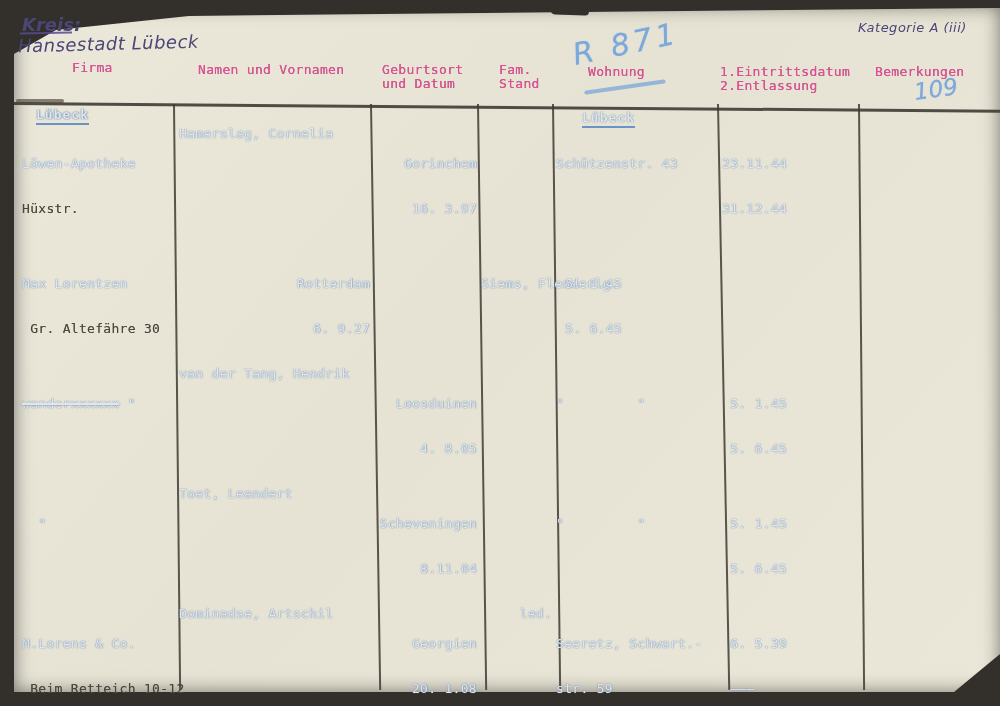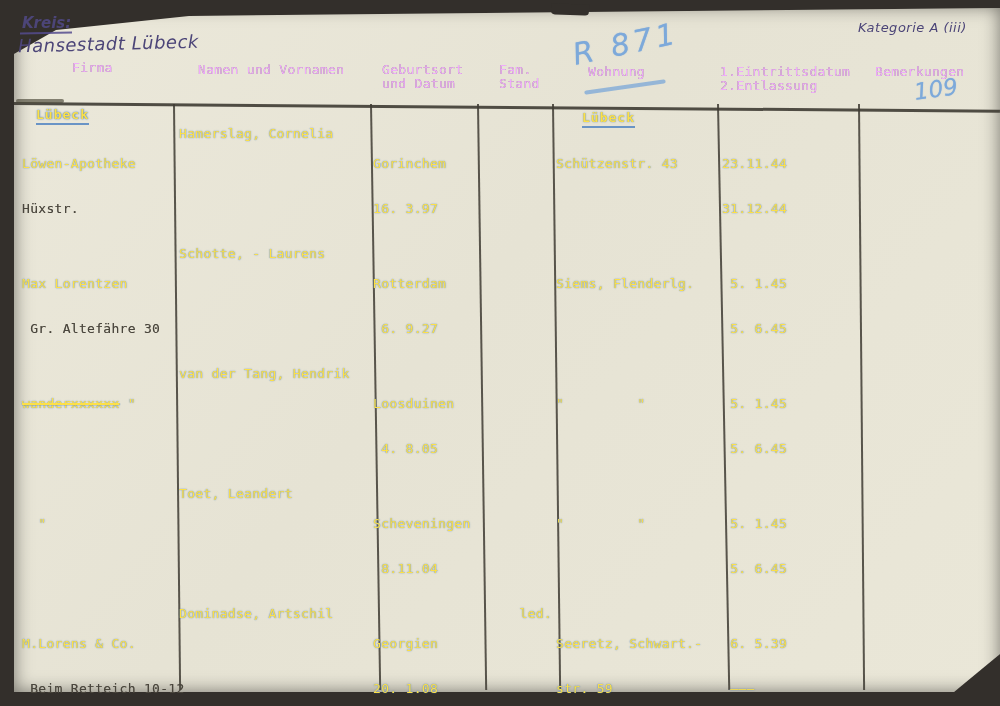--- a/index.html
+++ b/index.html
@@ -7,26 +7,26 @@
         font-family:"DejaVu Sans Mono",monospace;}
   
   .paper{position:absolute;left:14px;top:6px;width:986px;height:686px;
          background:linear-gradient(130deg,#ebe8da 0%,#e6e3d4 45%,#eae7d8 100%);
          clip-path:polygon(0 48px,42px 24px,175px 10px,100% 2px,100% 648px,940px 686px,0 686px);
          box-shadow:0 0 18px rgba(0,0,0,.5) inset;}
   .notch{position:absolute;left:551px;top:4px;width:38px;height:11px;background:#332f2b;
          transform:rotate(2deg);border-radius:0 0 4px 4px;}
   
   .typed-dark{position:absolute;font:13px "DejaVu Sans Mono",monospace;letter-spacing:.3px;
-              color:#f0abfc;text-shadow:0 0 .6px rgba(60,55,45,.65);white-space:pre;}
+              color:#ec4899;text-shadow:0 0 .6px rgba(60,55,45,.65);white-space:pre;}
   .hand-purple{position:absolute;font-style:italic;font-family:"DejaVu Sans",sans-serif;
                color:#4c4578;white-space:pre;}
   .hand-pencil{position:absolute;font-style:italic;font-family:"DejaVu Sans",sans-serif;
                color:#7da9da;white-space:pre;text-shadow:0 0 1px rgba(125,169,218,.7);}
-  .blue{color:#fde047;text-shadow:.3px .3px 1.3px rgba(74,128,192,.85),-.3px 0 1px rgba(74,128,192,.45);}
+  .blue{color:#e5e5e5;text-shadow:.3px .3px 1.3px rgba(74,128,192,.85),-.3px 0 1px rgba(74,128,192,.45);}
   
   .rule-top{position:absolute;left:14px;top:102px;width:986px;height:2.5px;background:#3e3b33;
             transform:rotate(.45deg);transform-origin:0 50%;opacity:.9;}
   .rule-smudge{position:absolute;left:16px;top:99px;width:48px;height:4px;background:#4a4638;
                opacity:.65;border-radius:2px;}
   .vline{position:absolute;top:104px;height:586px;width:2px;background:#3e3b33;opacity:.85;
          transform-origin:50% 0;}
   #v1{left:173px;transform:rotate(-.6deg);}
   #v2{left:370px;transform:rotate(-.9deg);}
   #v3{left:477px;transform:rotate(-.8deg);}
@@ -39,28 +39,28 @@
   .group-heavy{text-shadow:.6px .4px 1.6px rgba(74,128,192,.95),-.5px 0 1.4px rgba(74,128,192,.7);}
   
   .rows{position:absolute;left:20px;top:126px;right:0;}
   .row{display:grid;grid-template-columns:153px 197px 107px 75px 165px 141px 1fr;
        min-height:35px;align-items:start;}
   .cell{font:13px "DejaVu Sans Mono",monospace;letter-spacing:.3px;line-height:15px;white-space:pre;}
   .cell span{display:block;white-space:pre;}
   .cell .inline{display:inline;}
   .c-firma{padding-left:2px;}
   .c-name{padding-left:6px;}
-  .c-birth{padding-left:3px;}
+  .c-birth{padding-left:3px;text-align:right;}
   .c-fam{padding-left:2px;text-align:right;}
   .c-woh{padding-left:4px;}
   .c-dates{padding-left:5px;}
   .dark-line{color:#4a463d;text-shadow:0 0 .5px rgba(60,55,45,.55);}
   .strike{text-decoration:line-through;text-decoration-thickness:1.5px;}
   
-  #kreis{left:22px;top:14px;font-size:15px;font-weight:bold;}
+  #kreis{left:22px;top:14px;font-size:18px;font-weight:bold;}
   #kreis-line{position:absolute;left:20px;top:32px;width:52px;height:2px;background:#554b8e;
               transform:rotate(-1deg);opacity:.85;}
   #hansestadt{left:18px;top:33px;font-size:18px;letter-spacing:.5px;transform:rotate(-1.5deg);}
   #kategorie{left:858px;top:20px;font-size:13px;letter-spacing:.5px;}
   #ref-number{left:572px;top:26px;font-size:30px;letter-spacing:4px;transform:rotate(-12deg);}
   #ref-stroke{position:absolute;left:584px;top:85px;width:82px;height:4px;background:#79a7d8;
               transform:rotate(-8deg);border-radius:2px;opacity:.75;}
   #page-number{left:914px;top:76px;font-size:23px;transform:rotate(-8deg);}
 </style>
 </head>
@@ -123,21 +123,20 @@
         <span>31.12.44</span>
       </div>
       <div class="cell c-bem"></div>
     </div>
 
     <div class="row">
       <div class="cell c-firma">
         <span class="l1"><span class="inline blue strike"></span><span class="inline blue"></span><span class="inline blue">Max Lorentzen</span></span>
         <span class="dark-line"> Gr. Altefähre 30</span>
       </div>
-      <div class="cell c-name blue">Schotte, - Laurens</div>
       <div class="cell c-birth blue">
         <span>Rotterdam</span>
         <span> 6. 9.27</span>
       </div>
       <div class="cell c-fam blue"></div>
       <div class="cell c-woh blue">
         <span>Siems, Flenderlg.</span>
         <span></span>
       </div>
       <div class="cell c-dates blue">

